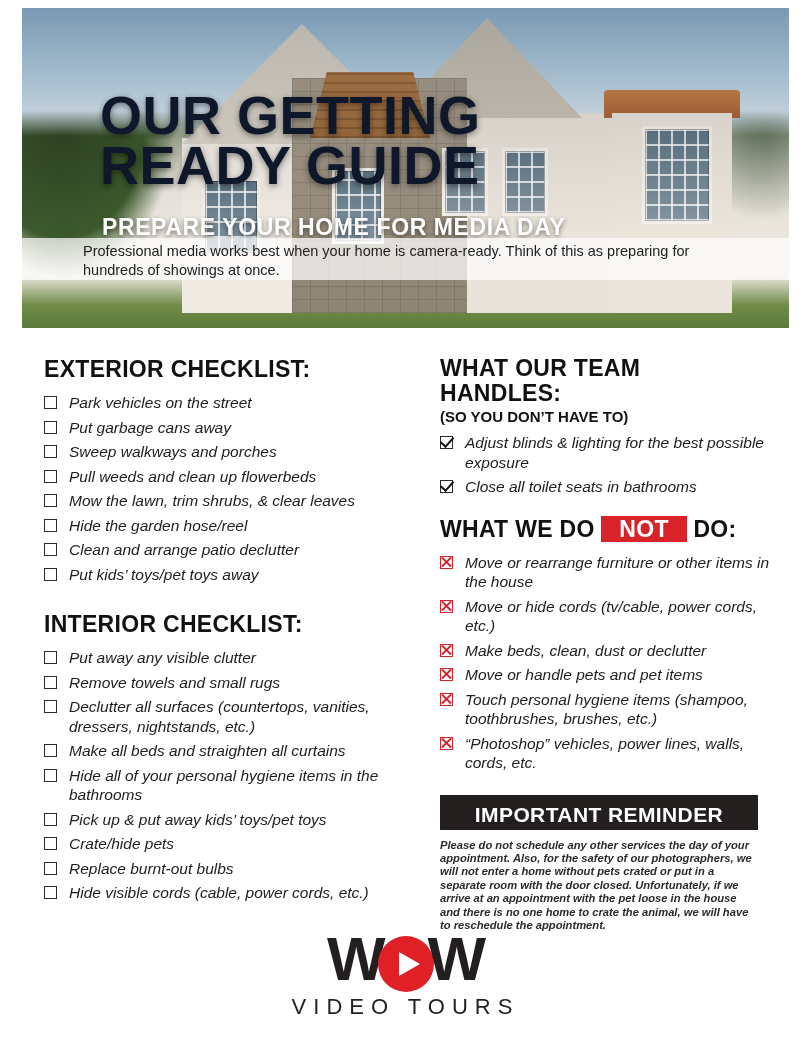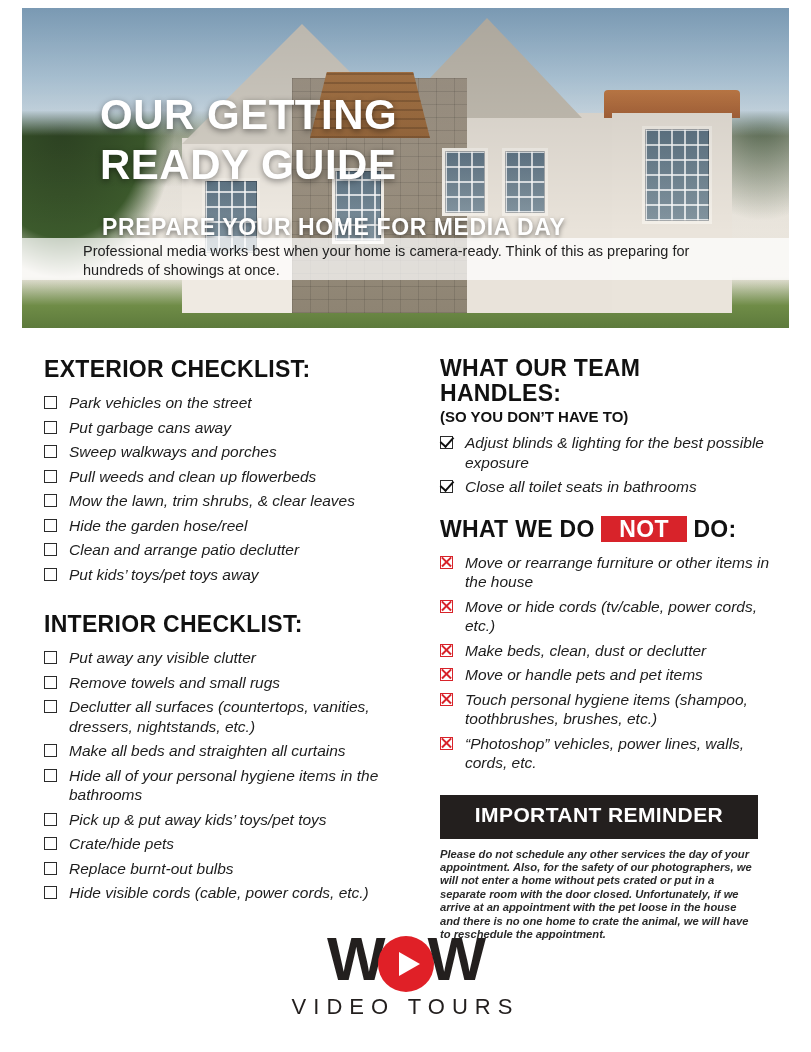--- a/index.html
+++ b/index.html
@@ -103,23 +103,23 @@
       linear-gradient(180deg, #5f7585 0%, #82949f 100%);
   }
   .hero-shade {
     position: absolute; inset: 0;
     background: linear-gradient(180deg, rgba(0,0,0,0.15) 0%, rgba(0,0,0,0.05) 45%, rgba(0,0,0,0.0) 70%);
   }
   .hero-title {
     position: absolute;
     left: 78px;
     top: 82px;
-    color: #ffffff;
-    font-weight: bold;
-    font-size: 42px;
+    color: #0f172a;
+    font-weight: bold;
+    font-size: 54px;
     line-height: 50px;
     letter-spacing: 0.5px;
     text-shadow: 0 2px 6px rgba(0,0,0,0.45);
   }
   .hero-title .line2 { display: block; }
   .hero-sub {
     position: absolute;
     left: 80px;
     top: 206px;
     color: #ffffff;
@@ -235,21 +235,21 @@
 
   
   .reminder-bar {
     margin-top: 22px;
     background: #231f1e;
     color: #ffffff;
     text-align: center;
     font-size: 21px;
     font-weight: bold;
     letter-spacing: 0.4px;
-    padding: 8px 0 12px 0;
+    padding: 8px 0 3px 0;
     width: 318px;
   }
   .reminder-text {
     width: 318px;
     margin-top: 9px;
     font-size: 11.2px;
     line-height: 13.4px;
     font-style: italic;
     font-weight: bold;
     color: #2a2a2a;

